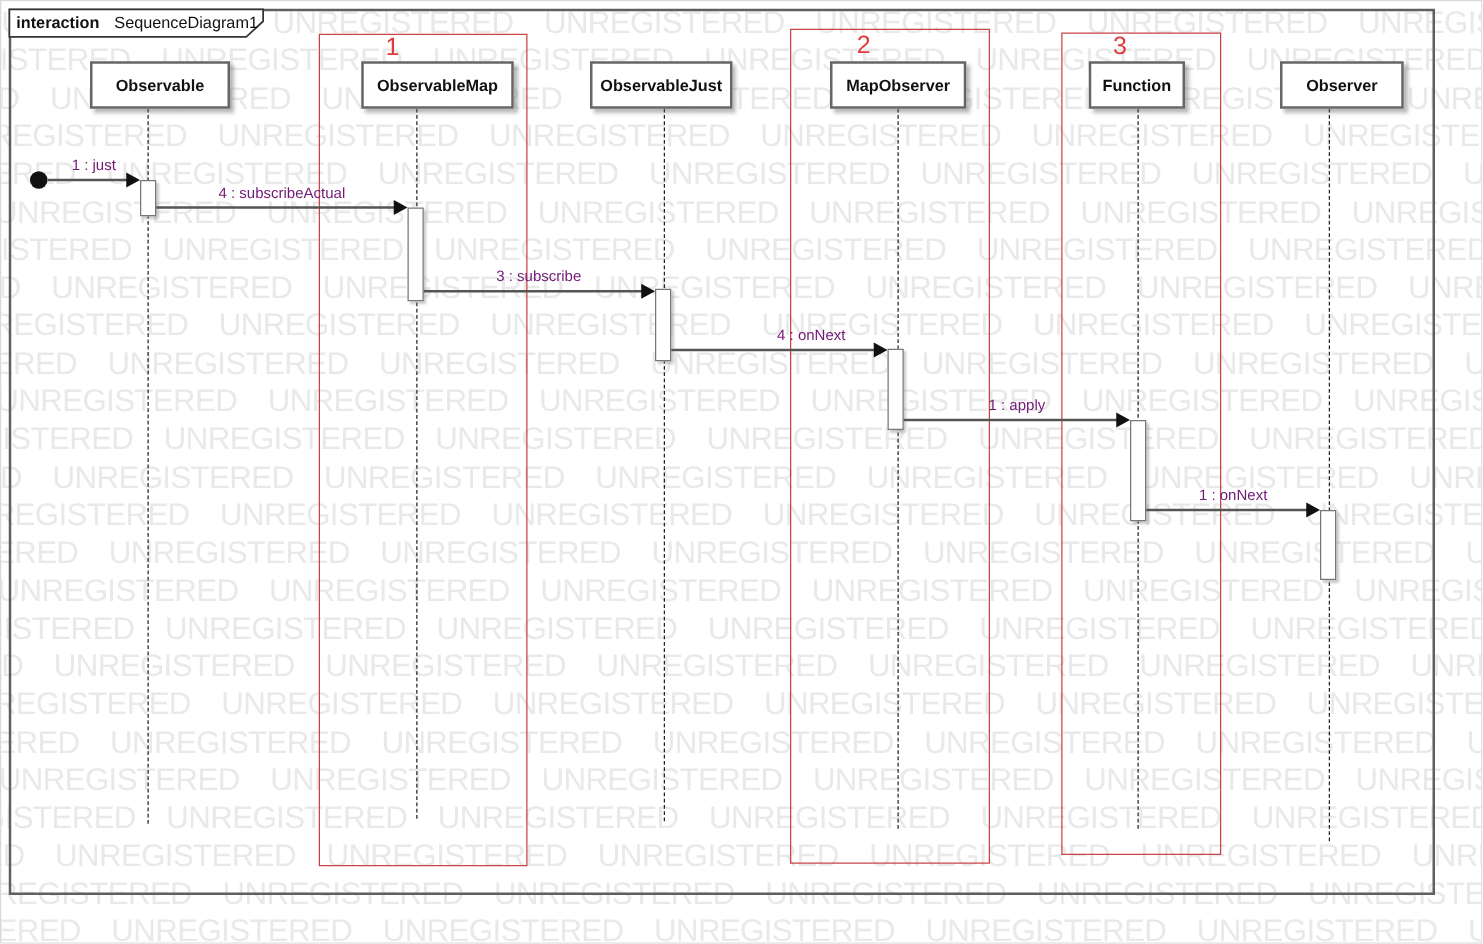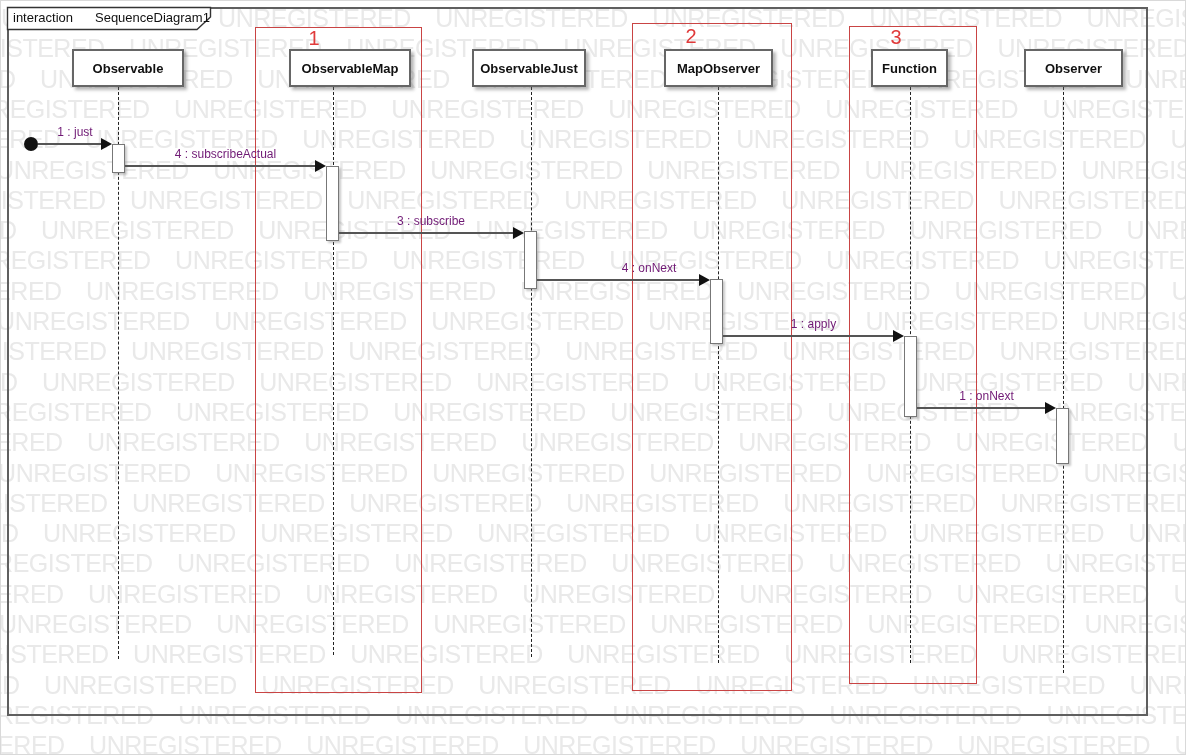--- a/index.html
+++ b/index.html
@@ -32,21 +32,21 @@
     background:transparent;
     z-index:2;
     box-sizing:border-box;
   }
   
   #title-tab{position:absolute;left:0;top:0;z-index:7;}
   #title-text{
     position:absolute;left:12px;top:9px;z-index:8;
     font-size:13px;color:#111;white-space:nowrap;
   }
-  #title-text .kw{font-weight:normal;margin-right:22px;}
+  #title-text .kw{font-weight:bold;margin-right:12px;}
   
   .group-box{
     position:absolute;
     border:1px solid #c94444;
     background:transparent;
     z-index:4;
     box-sizing:border-box;
   }
   .group-num{
     position:absolute;

